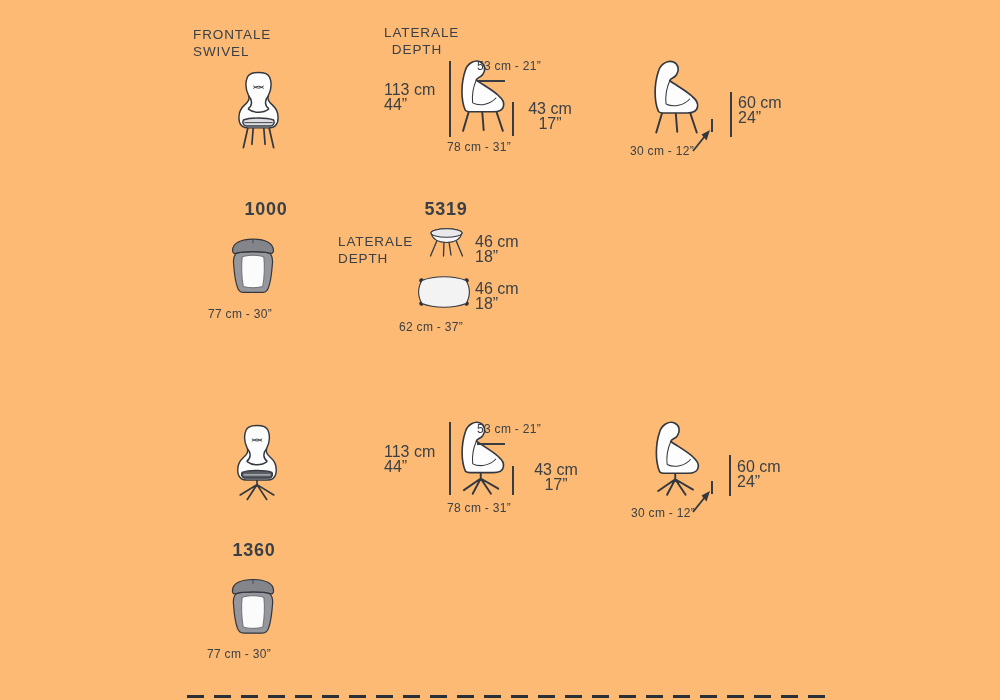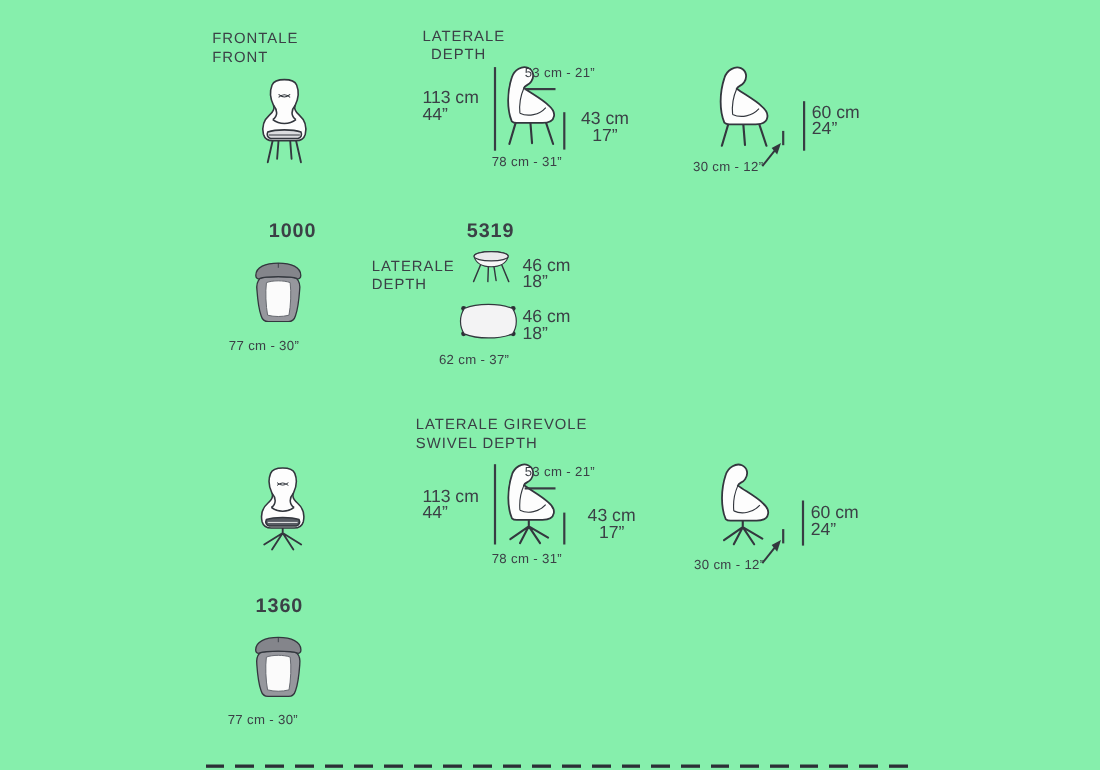--- a/index.html
+++ b/index.html
@@ -1,16 +1,16 @@
 <!DOCTYPE html>
 <html><head>
 <meta charset="utf-8">
 <style>
   html,body{margin:0;padding:0;background:#fff;}
-  .canvas{position:relative;width:1000px;height:700px;background:#86efac;overflow:hidden;
+  .canvas{position:relative;width:1000px;height:700px;background:#fdba74;overflow:hidden;
           font-family:"Liberation Sans",sans-serif;color:#3b4046;}
   .abs{position:absolute;}
   .lbl{font-size:13.5px;line-height:17px;letter-spacing:0.9px;white-space:nowrap;}
   .dim{font-size:16px;line-height:15px;white-space:nowrap;}
   .dim1{font-size:12px;line-height:18px;white-space:nowrap;letter-spacing:0.3px;}
   .code{font-size:18px;font-weight:700;letter-spacing:0.8px;white-space:nowrap;}
   .r{text-align:left;} .c{text-align:center;}
   .vline{width:2px;background:#383c43;}
   .hline{height:2px;background:#383c43;}
   .dashline{height:3px;background:repeating-linear-gradient(90deg,#2b3036 0 17px,transparent 17px 27px);}
@@ -78,21 +78,21 @@
       <path class="nf" stroke="#33373e" stroke-width="1.8" d="M2,24 L14,9"></path>
       <path fill="#33373e" d="M19,3 L10.5,7.5 L15.5,13.5 Z"></path>
     </symbol>
   </defs>
 </svg>
 
 <div class="canvas">
 
   <div class="abs lbl" style="left:193px;top:26px">
     <div>FRONTALE</div>
-    <div>FRONT</div>
+    <div>SWIVEL</div>
   </div>
   <svg class="abs" style="left:227px;top:68px;width:63px;height:83px">
       <use href="#s-front-fixed"></use>
     </svg>
 
   <div class="abs lbl c" style="left:384px;top:24px;width:66px">
     <div>LATERALE</div>
     <div>DEPTH</div>
   </div>
 
@@ -151,24 +151,20 @@
   <div class="abs dim" style="left:475px;top:281px">
     <div>46 cm</div>
     <div>18”</div>
   </div>
   <div class="abs dim1" style="left:399px;top:318px">62 cm - 37”</div>
 
   <svg class="abs" style="left:226px;top:421px;width:62px;height:82px">
       <use href="#s-front-swivel"></use>
     </svg>
 
-  <div class="abs lbl" style="left:378px;top:377px">
-    <div>LATERALE GIREVOLE</div>
-    <div>SWIVEL DEPTH</div>
-  </div>
 
   <div class="abs vline" style="left:449px;top:422px;height:73px"></div>
   <div class="abs dim r" style="left:384px;top:444px;width:60px">
     <div>113 cm</div>
     <div>44”</div>
   </div>
   <svg class="abs" style="left:452px;top:420px;width:56px;height:76px">
       <use href="#s-side-swivel"></use>
     </svg>
   <div class="abs dim1" style="left:477px;top:420px">53 cm - 21”</div>

